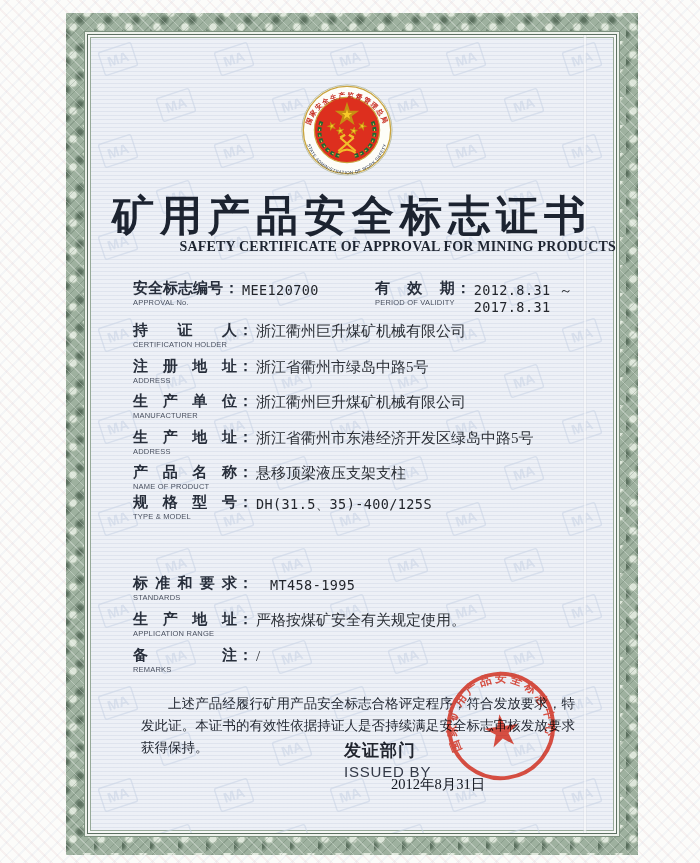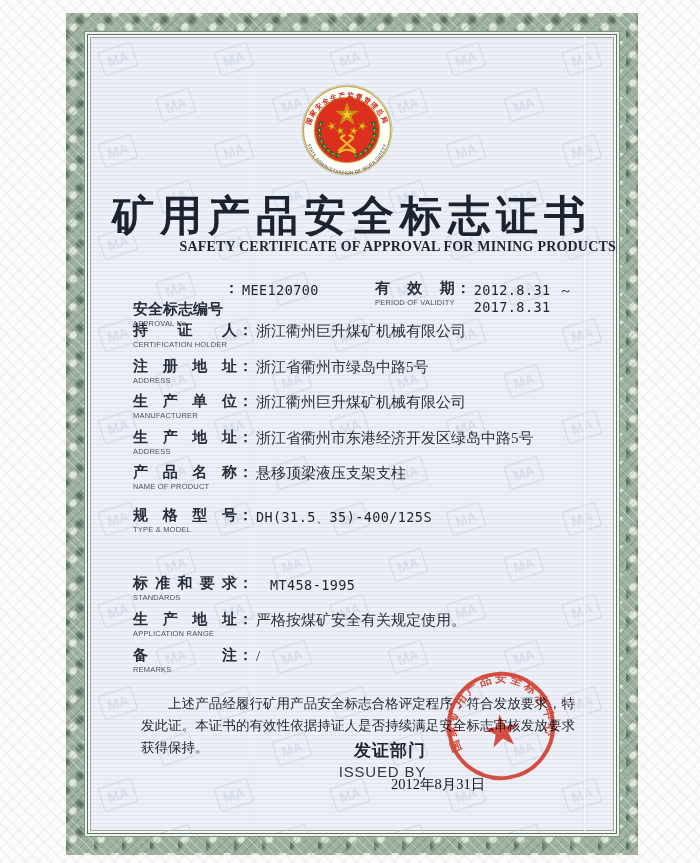--- a/index.html
+++ b/index.html
@@ -40,37 +40,37 @@
   .title-cn{
     position:absolute;top:153px;left:0;right:0;margin:0;text-align:center;
     font-size:42px;font-weight:700;letter-spacing:6px;color:#1c2330;
   }
   .title-en{
     position:absolute;top:204px;left:0;right:0;text-align:right;
     font-size:14px;font-weight:700;letter-spacing:.2px;color:#1e2531;
   }
   .row{position:absolute;left:45px;right:12px;display:flex;align-items:flex-start;}
   .lab{flex:0 0 104px;}
-  .lab.auto{flex:0 0 auto;min-width:88px;margin-top:21px;}
+  .lab.auto{flex:0 0 auto;min-width:88px;}
   .lab.w60{flex:0 0 60px;}
   .lab-cn{display:block;font-size:15px;font-weight:600;color:#272e3b;
     text-align:justify;text-align-last:justify;line-height:1.12;}
   .lab.auto .lab-cn{text-align-last:auto;}
   .lab-en{display:block;font-size:7.5px;letter-spacing:.2px;color:#4a5160;white-space:nowrap;
     font-family:"Liberation Sans","DejaVu Sans",sans-serif;margin-top:1px;}
   .colon{font-size:15px;font-weight:600;color:#272e3b;line-height:1.12;margin:0 3px 0 1px;}
   .value{font-size:15px;color:#2b2f36;line-height:1.25;padding-top:0;}
   .value.mono{font-family:"DejaVu Sans Mono","Liberation Mono",monospace;font-size:13.5px;
     letter-spacing:.4px;padding-top:2px;color:#23262c;}
   .g-right{position:absolute;left:242px;top:0;display:flex;align-items:flex-start;}
   .paragraph{
     position:absolute;left:45px;width:434px;top:650px;margin:8px;
     font-size:13.5px;line-height:1.62;color:#242933;text-indent:2em;text-align:justify;
   }
-  .issued{position:absolute;left:238px;width:100px;top:704px;text-align:right;}
+  .issued{position:absolute;left:256px;width:100px;top:704px;text-align:left;}
   .issued-cn{font-size:17px;font-weight:700;letter-spacing:1px;color:#20242e;}
   .issued-en{font-size:15px;letter-spacing:.8px;color:#333947;margin-top:1px;
     font-family:"Liberation Sans","DejaVu Sans",sans-serif;}
   .issue-date{position:absolute;left:280px;width:140px;top:740px;text-align:center;
     font-size:14.5px;font-weight:400;color:#12161f;}
   .seal{position:absolute;left:354px;top:632px;width:118px;height:118px;
     transform:rotate(-8deg);opacity:.9;mix-blend-mode:multiply;}
 </style>
 </head>
 <body>
@@ -192,21 +192,21 @@
 
     <div class="row" style="top:429px">
       <span class="lab">
         <span class="lab-cn">产品名称</span>
         <span class="lab-en">NAME OF PRODUCT</span>
       </span>
       <span class="colon">：</span>
       <span class="value">悬移顶梁液压支架支柱</span>
     </div>
 
-    <div class="row" style="top:472px">
+    <div class="row" style="top:459px">
       <span class="lab">
         <span class="lab-cn">规格型号</span>
         <span class="lab-en">TYPE &amp; MODEL</span>
       </span>
       <span class="colon">：</span>
       <span class="value mono">DH(31.5、35)-400/125S</span>
     </div>
 
     <div class="row" style="top:540px">
       <span class="lab">

